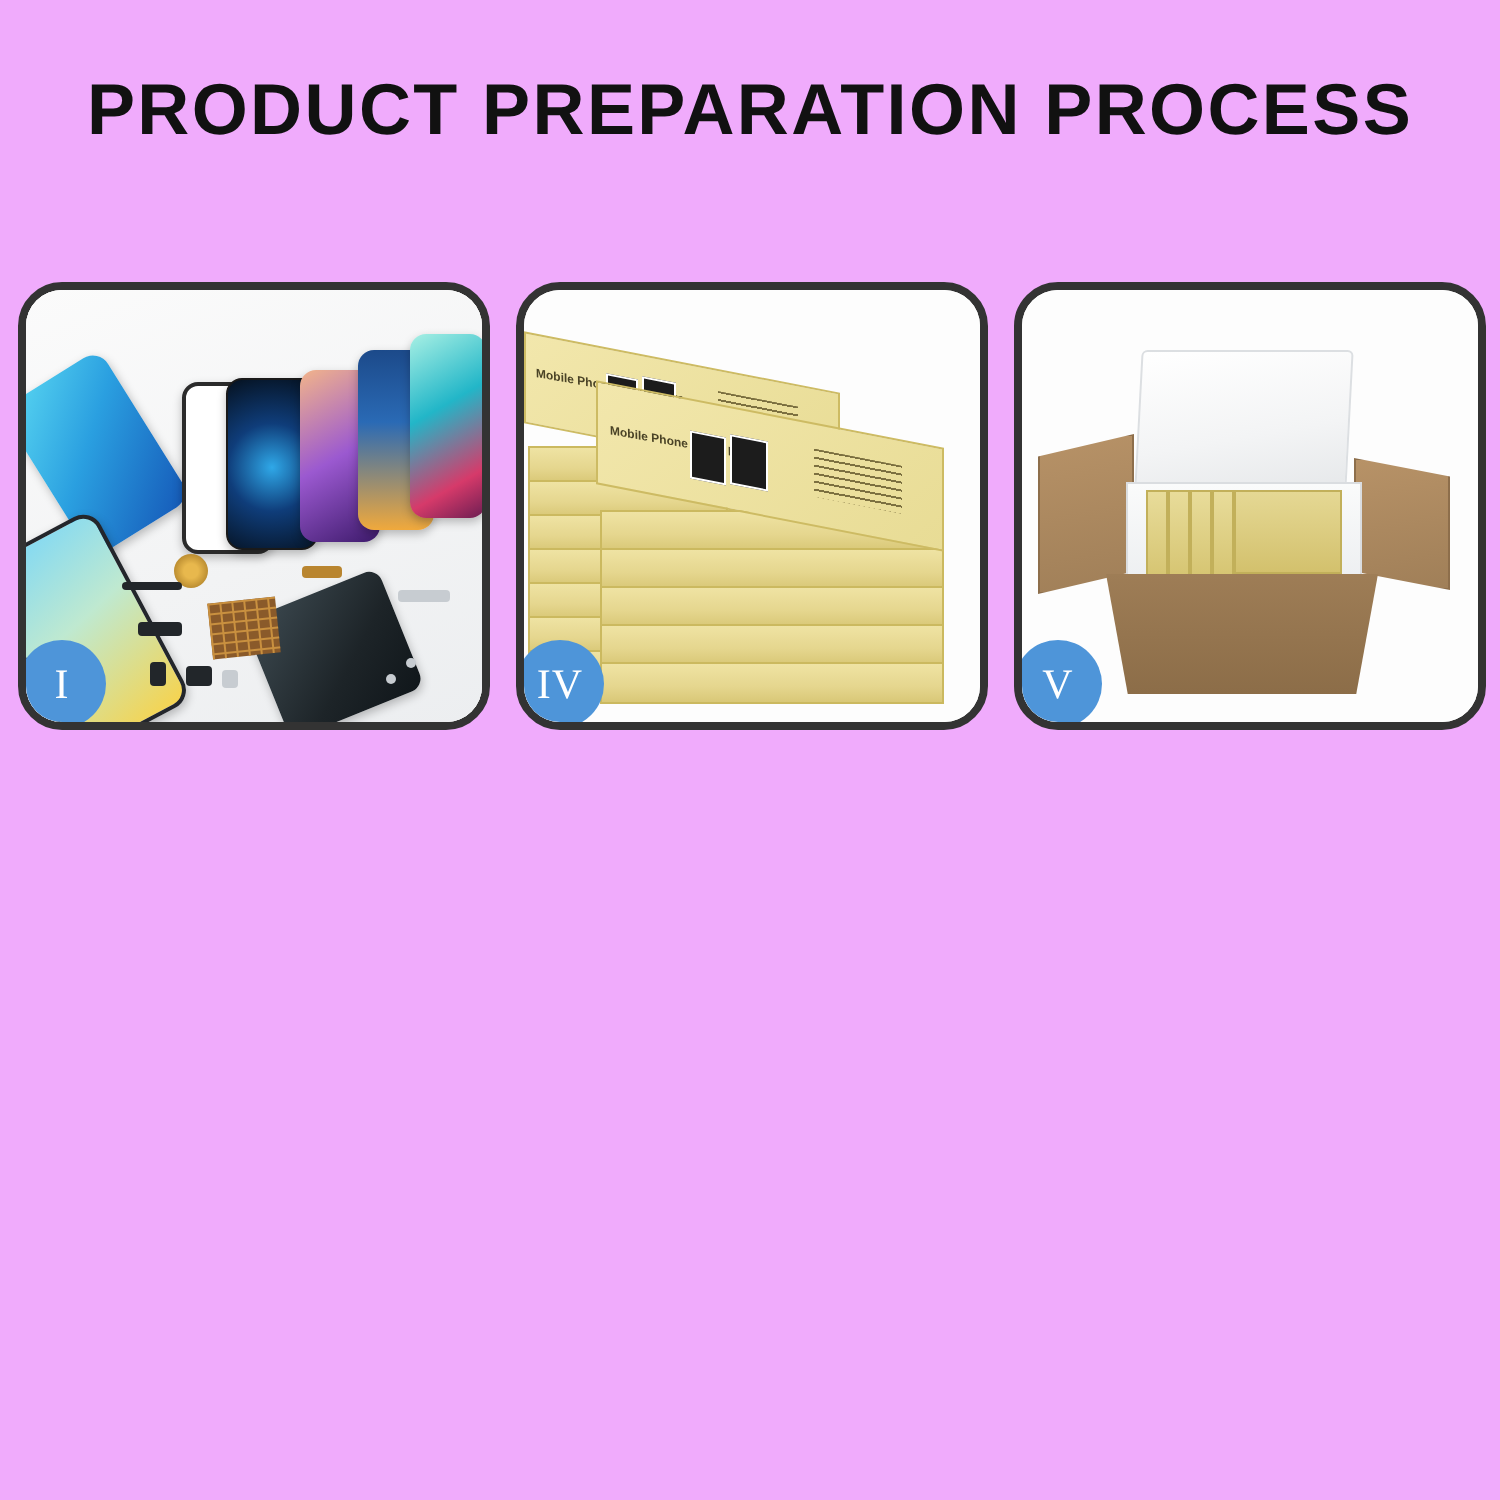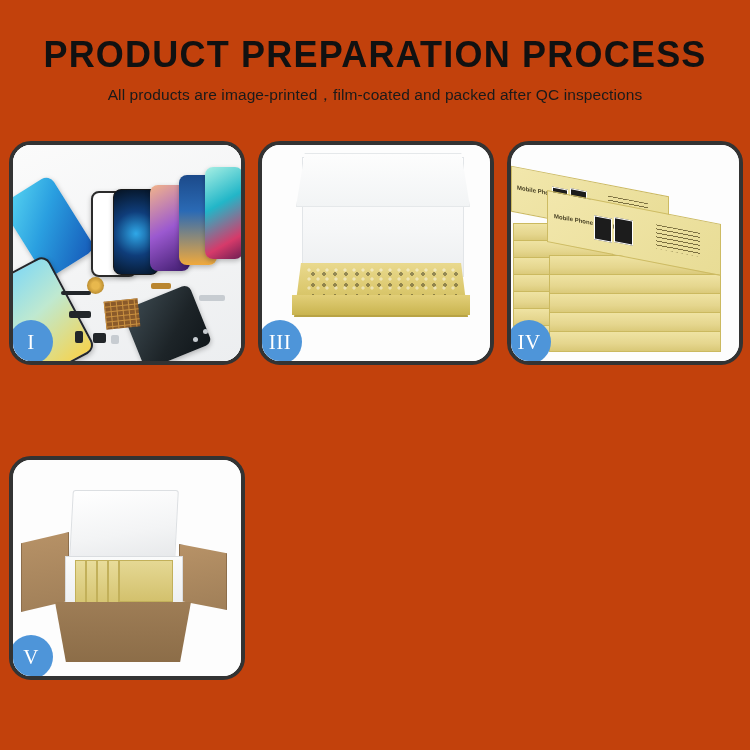--- a/index.html
+++ b/index.html
@@ -5,21 +5,21 @@
   html, body {
     margin: 0; padding: 0;
     width: 750px; height: 750px;
     background: #ffffff;
     font-family: "Liberation Sans", sans-serif;
     overflow: hidden;
   }
   #root {
     position: relative;
     width: 750px; height: 750px;
-    background: #c2410c;
+    background: #f0abfc;
   }
 
   
   .header { position: absolute; left: 0; top: 0; width: 750px; }
   .title {
     text-align: center;
     font-size: 36px;
     font-weight: bold;
     letter-spacing: 1.2px;
     color: #111111;
@@ -286,21 +286,20 @@
   }
   .p6-seam { position:absolute; background:#9e8362; }
 </style>
 </head>
 <body>
 
 <div id="root">
 
   <div class="header">
     <div class="title">PRODUCT PREPARATION PROCESS</div>
-    <div class="subtitle">All products are image-printed，film-coated and packed after QC inspections</div>
   </div>
 
   <div class="grid">
 
     <div class="panel">
       <div class="panel-inner">
         <div class="scene">
           <div class="p1-bg"></div>
           <div class="phone ph-blue"></div>
           <div class="phone ph-white"></div>
@@ -320,32 +319,20 @@
           <div class="tiny silver" style="left:98px; top:190px; width:8px; height:9px;"></div>
           <div class="tiny silver" style="left:180px; top:192px; width:5px; height:5px; border-radius:50%;"></div>
           <div class="tiny silver" style="left:190px; top:184px; width:5px; height:5px; border-radius:50%;"></div>
           <div class="tiny silver" style="left:186px; top:150px; width:26px; height:6px;"></div>
         </div>
         <div class="badge">I</div>
       </div>
     </div>
 
 
-    <div class="panel">
-      <div class="panel-inner">
-        <div class="scene">
-          <div class="p3-lid"></div>
-          <div class="p3-lid-flap"></div>
-          <div class="p3-tray"></div>
-          <div class="p3-foam"></div>
-          <div class="p3-tray-front"></div>
-        </div>
-        <div class="badge">III</div>
-      </div>
-    </div>
 
     <div class="panel">
       <div class="panel-inner">
         <div class="scene">
 
           <div class="stack-box" style="left:2px; top:78px; width:98px; height:17px;"></div>
           <div class="stack-box" style="left:2px; top:95px; width:98px; height:17px;"></div>
           <div class="stack-box" style="left:2px; top:112px; width:98px; height:17px;"></div>
           <div class="stack-box" style="left:2px; top:129px; width:98px; height:17px;"></div>
           <div class="stack-box" style="left:2px; top:146px; width:98px; height:17px;"></div>

